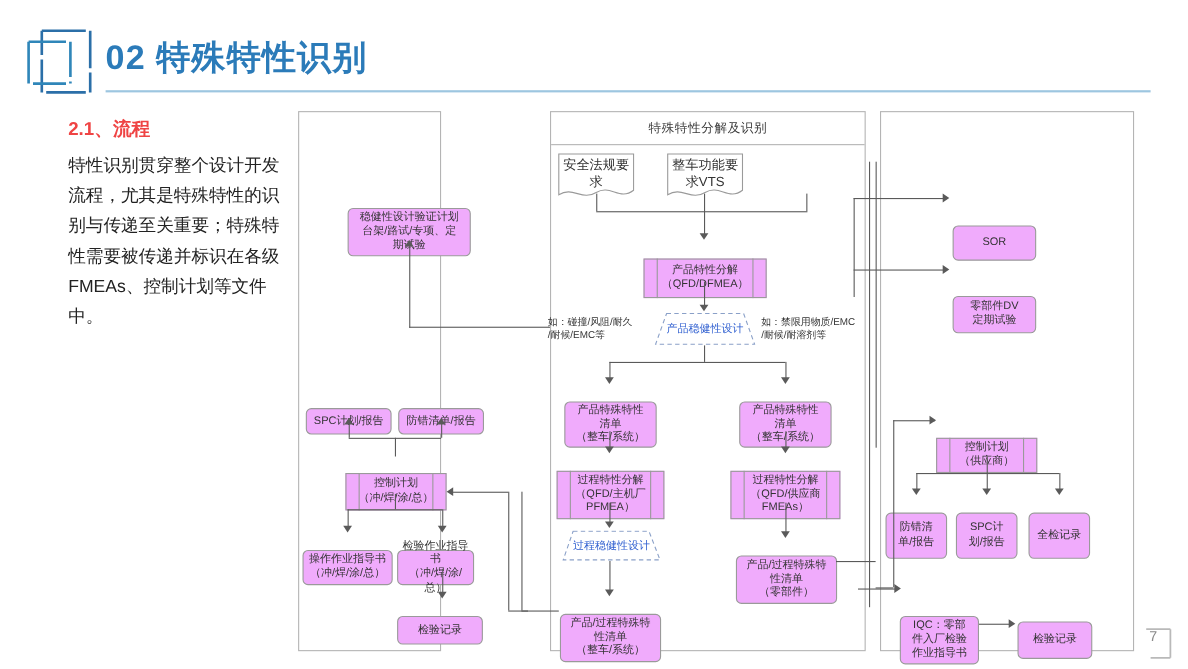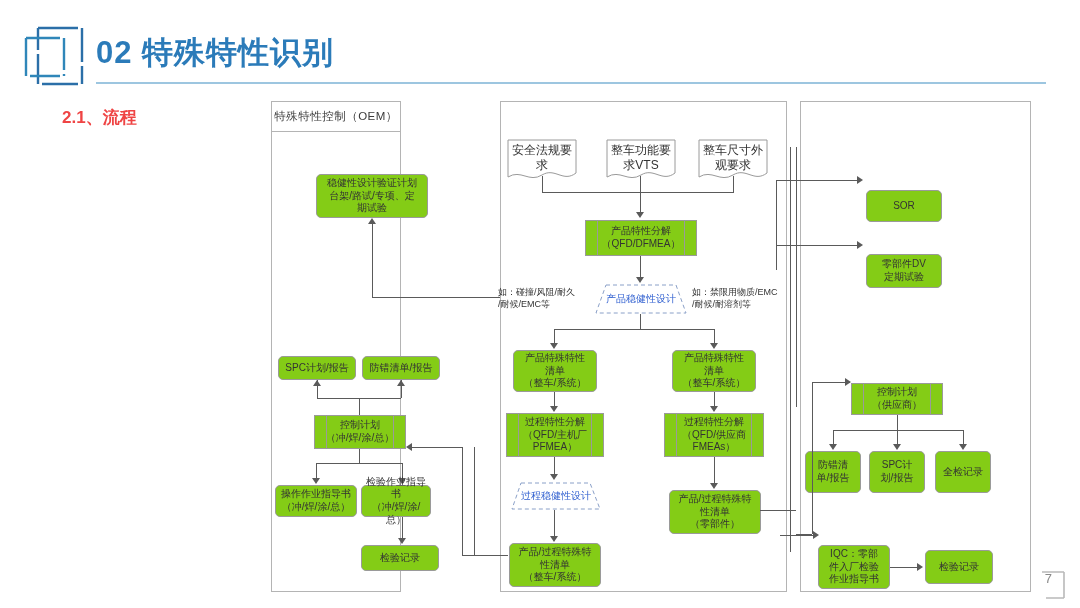--- a/index.html
+++ b/index.html
@@ -29,24 +29,25 @@
     position:absolute;left:0;top:0;right:0;height:30px;
     border-bottom:1px solid #b4b4b4;
     display:flex;align-items:center;justify-content:center;
     font-size:11.5px;color:#3a3a3a;letter-spacing:.5px;
     box-sizing:border-box;
   }
   .panel-body{position:absolute;left:0;top:30px;right:0;bottom:0;}
   
   .node{
     position:absolute;box-sizing:border-box;
-    border:1px solid #9a9a9a;border-radius:5px;background:#84cc16;
+    border:1px solid #9a9a9a;border-radius:5px;background:#f0abfc;
     display:flex;align-items:center;justify-content:center;text-align:center;
     font-size:10px;line-height:1.26;color:#333;padding:1px 2px;
     white-space:pre-line;
+    margin-top:15px;
   }
   
   .node.proc::before,.node.proc::after{
     content:"";position:absolute;top:-1px;bottom:-1px;width:0;
     border-left:1px solid #9a9a9a;
   }
   .node.proc::before{left:11px;}
   .node.proc::after{right:11px;}
   
   .doc{position:absolute;}
@@ -82,24 +83,24 @@
   <svg width="72" height="74" viewBox="0 0 72 74">
     <path d="M18 14 H58 M62 14 V48 M62 52 V70 M58 70 H22 M18 70 V40 M18 36 V14" fill="none" stroke="#2b6fa8" stroke-width="2.4"></path>
     <path d="M6 24 H40 M44 24 V56 M44 60 V62 M40 62 H10 M6 62 V24" fill="none" stroke="#2f86b9" stroke-width="2.4"></path>
   </svg>
 </div>
 <div id="title">02 特殊特性识别</div>
 <div id="title-rule"></div>
 
 <div id="copy">
   <p id="copy-heading">2.1、流程</p>
+  <p id="copy-body">特性识别贯穿整个设计开发流程，尤其是特殊特性的识别与传递至关重要；特殊特性需要被传递并标识在各级FMEAs、控制计划等文件中。</p>
 </div>
 
 <div class="panel" style="left:271px;top:101px;width:130px;height:491px;">
-  <div class="panel-title">特殊特性控制（OEM）</div>
   <div class="panel-body">
 
     <div class="node" style="left:44px;top:42px;width:112px;height:44px;">稳健性设计验证计划
 台架/路试/专项、定
 期试验</div>
     <div class="ln lnv" style="left:100px;top:92px;height:74px;"></div>
     <div class="arr arr-u" style="left:96px;top:86px;"></div>
     <div class="ln lnh" style="left:100px;top:165px;width:130px;"></div>
 
     <div class="node" style="left:6px;top:224px;width:78px;height:24px;">SPC计划/报告</div>
@@ -128,42 +129,36 @@
 （冲/焊/涂/总）</div>
 
     <div class="ln lnv" style="left:130px;top:385px;height:23px;"></div>
     <div class="arr arr-d" style="left:126px;top:406px;"></div>
 
     <div class="node" style="left:89px;top:413px;width:78px;height:26px;">检验记录</div>
   </div>
 </div>
 
 <div class="panel" style="left:500px;top:101px;width:287px;height:491px;">
+  <div class="panel-title">特殊特性分解及识别</div>
   <div class="panel-body">
 
     <div class="doc" style="left:6px;top:7px;width:70px;height:42px;">
       <svg width="70" height="42" viewBox="0 0 70 42" style="position:absolute;left:0;top:0;">
         <path d="M1 1 H69 V34 C56 44 48 28 35 36 C22 44 14 30 1 38 Z" fill="#fff" stroke="#9a9a9a" stroke-width="1"></path>
       </svg>
       <div class="doc-label">安全法规要
 求</div>
     </div>
     <div class="doc" style="left:105px;top:7px;width:70px;height:42px;">
       <svg width="70" height="42" viewBox="0 0 70 42" style="position:absolute;left:0;top:0;">
         <path d="M1 1 H69 V34 C56 44 48 28 35 36 C22 44 14 30 1 38 Z" fill="#fff" stroke="#9a9a9a" stroke-width="1"></path>
       </svg>
       <div class="doc-label">整车功能要
 求VTS</div>
-    </div>
-    <div class="doc" style="left:197px;top:7px;width:70px;height:42px;">
-      <svg width="70" height="42" viewBox="0 0 70 42" style="position:absolute;left:0;top:0;">
-        <path d="M1 1 H69 V34 C56 44 48 28 35 36 C22 44 14 30 1 38 Z" fill="#fff" stroke="#9a9a9a" stroke-width="1"></path>
-      </svg>
-      <div class="doc-label">整车尺寸外
-观要求</div>
     </div>
 
     <div class="ln lnv" style="left:41px;top:44px;height:16px;"></div>
     <div class="ln lnv" style="left:232px;top:44px;height:16px;"></div>
     <div class="ln lnh" style="left:41px;top:60px;width:192px;"></div>
     <div class="ln lnv" style="left:139px;top:44px;height:38px;"></div>
     <div class="arr arr-d" style="left:135px;top:80px;"></div>
 
     <div class="node proc" style="left:84px;top:88px;width:112px;height:36px;border-radius:0;">产品特性分解
 （QFD/DFMEA）</div>

